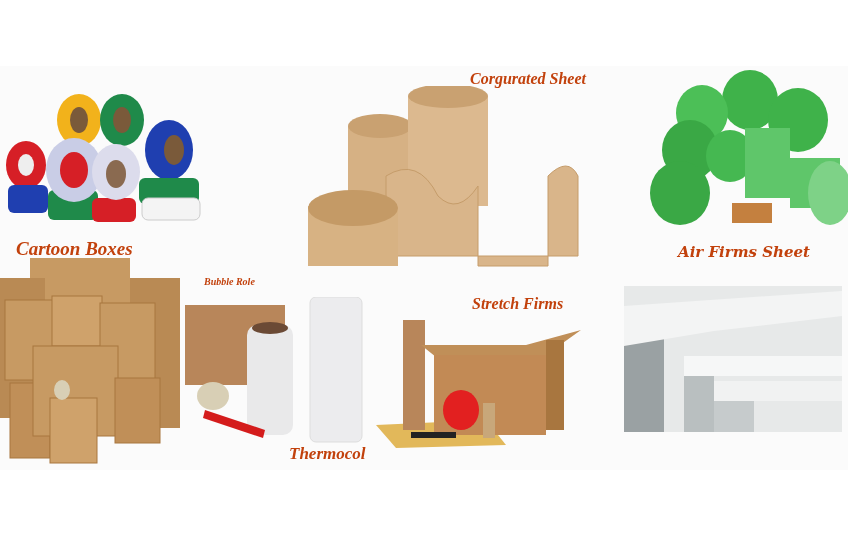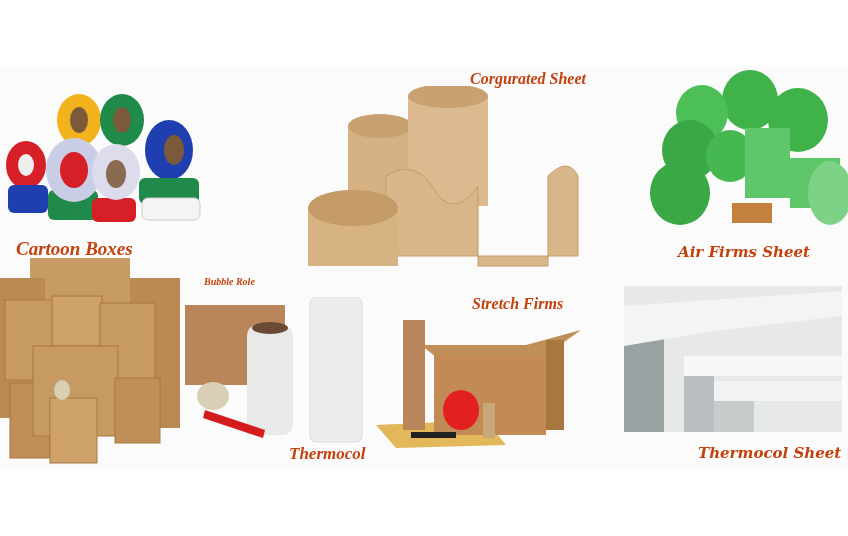--- a/index.html
+++ b/index.html
@@ -120,14 +120,13 @@
     <svg width="218" height="146" viewBox="0 0 218 146">
       <rect x="0" y="0" width="218" height="146" fill="#e7e9e9"></rect>
       <rect x="0" y="40" width="40" height="106" fill="#9aa1a3"></rect>
       <path d="M0,20 L218,5 L218,30 L90,45 L0,60 Z" fill="#f3f4f4"></path>
       <rect x="60" y="70" width="158" height="20" fill="#f6f7f7"></rect>
       <rect x="60" y="90" width="30" height="56" fill="#b9bfc0"></rect>
       <rect x="90" y="95" width="128" height="20" fill="#f1f2f2"></rect>
       <rect x="90" y="115" width="40" height="31" fill="#c6cbcc"></rect>
     </svg>
   </div>
-  <div class="label serif2" style="left:698px;top:444px;font-size:15px;">Thermocol Sheet</div>
 </div>
 
 </body></html>

